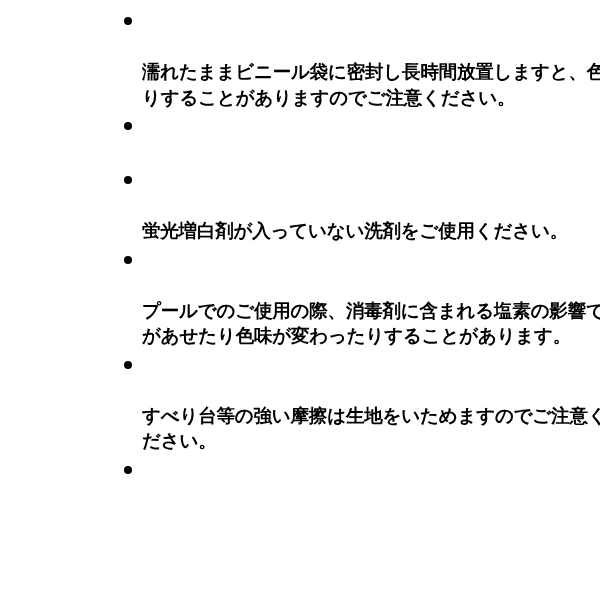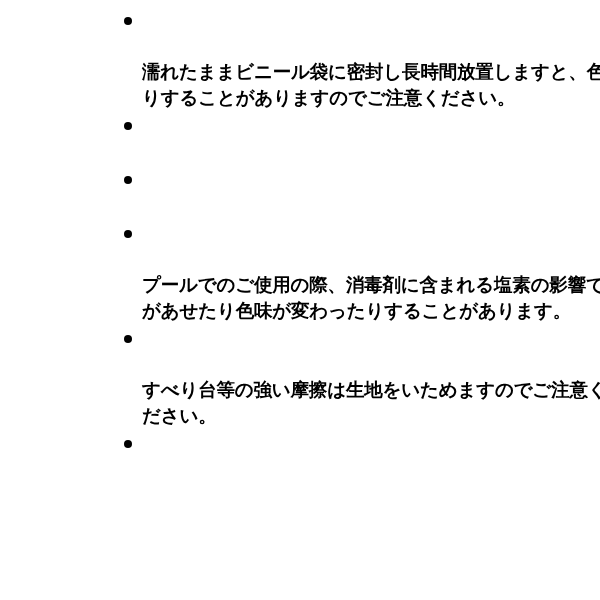--- a/index.html
+++ b/index.html
@@ -56,20 +56,21 @@
   <ul class="notice-list">
     <li class="notice-item">
       <span class="bullet"></span>
       <span class="notice-text">濡れたままビニール袋に密封し長時間放置しますと、色移りすることがありますのでご注意ください。</span>
     </li>
     <li class="notice-item">
       <span class="bullet"></span>
     </li>
     <li class="notice-item">
       <span class="bullet"></span>
+      <span class="notice-text">蛍光増白剤が入っていない洗剤をご使用ください。</span>
     </li>
     <li class="notice-item">
       <span class="bullet"></span>
       <span class="notice-text">プールでのご使用の際、消毒剤に含まれる塩素の影響で色があせたり色味が変わったりすることがあります。</span>
     </li>
     <li class="notice-item">
       <span class="bullet"></span>
       <span class="notice-text">すべり台等の強い摩擦は生地をいためますのでご注意ください。</span>
     </li>
     <li class="notice-item">

